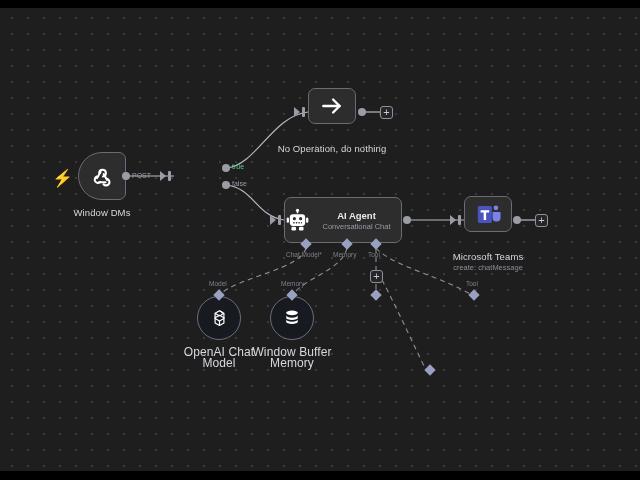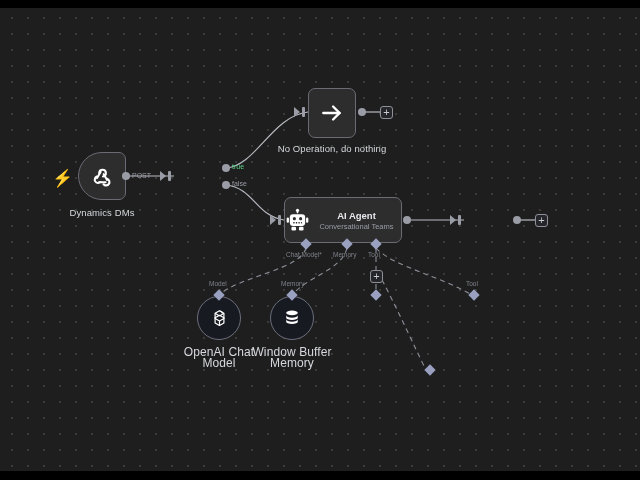--- a/index.html
+++ b/index.html
@@ -44,21 +44,21 @@
     box-sizing: border-box;
     background: #2d2d2d;
     border: 1px solid #6b6b75;
     border-radius: 7px;
     display: flex;
     align-items: center;
     z-index: 5;
   }
   .node.square {
     width: 48px;
-    height: 50px;
+    height: 36px;
     justify-content: center;
   }
   .node.webhook {
     width: 48px;
     height: 48px;
     justify-content: center;
     border-radius: 24px 7px 7px 24px;
   }
   .node.wide {
     width: 118px;
@@ -243,21 +243,21 @@
     <svg class="icon" width="26" height="26" viewBox="0 0 24 24">
       <g fill="none" stroke="#ffffff" stroke-width="1.9" stroke-linecap="round">
         <path d="M9.4 9.2 A3.1 3.1 0 1 1 12.9 12.4"></path>
         <path d="M7.4 13.9 l3.3 -5.6"></path>
         <path d="M7.1 12.5 A3.1 3.1 0 1 0 10.5 17.6"></path>
         <path d="M9.2 17.7 h6.1"></path>
         <path d="M13.4 19.6 A3.1 3.1 0 1 0 16.6 14.6"></path>
         <path d="M16.7 15.6 l-3.1 -5.3"></path>
       </g>
     </svg>
-    <div class="node-title">Dynamics DMs</div>
+    <div class="node-title">Window DMs</div>
   </div>
   <div class="port" style="left:122px; top:164px;"></div>
   <div class="port-label" style="left:132px; top:164px;">POST</div>
 
   <div class="in-bar" style="left:168px; top:163px;"></div>
   <div class="in-arrow" style="left:160px; top:163px;"></div>
   <div class="port" style="left:222px; top:156px;"></div>
   <div class="port-label green" style="left:232px; top:155px;">true</div>
   <div class="port" style="left:222px; top:173px;"></div>
   <div class="port-label" style="left:232px; top:172px;">false</div>
@@ -293,38 +293,49 @@
         <circle cx="9" cy="10.2" r="1.5"></circle>
         <circle cx="15" cy="10.2" r="1.5"></circle>
         <rect x="7.8" y="13.4" width="1.5" height="1.5" rx="0.4"></rect>
         <rect x="10.3" y="13.4" width="1.5" height="1.5" rx="0.4"></rect>
         <rect x="12.8" y="13.4" width="1.5" height="1.5" rx="0.4"></rect>
         <rect x="15.3" y="13.4" width="1.1" height="1.5" rx="0.4"></rect>
       </g>
     </svg>
     <div class="agent-text">
       <div class="agent-name">AI Agent</div>
-      <div class="agent-sub">Conversational Teams</div>
+      <div class="agent-sub">Conversational Chat</div>
     </div>
   </div>
   <div class="port" style="left:403px; top:208px;"></div>
 
   <div class="diamond" style="left:302px; top:232px;"></div>
   <div class="conn-label" style="left:286px; top:243px;">Chat Model*</div>
 
   <div class="diamond" style="left:343px; top:232px;"></div>
   <div class="conn-label" style="left:333px; top:243px;">Memory</div>
 
   <div class="diamond" style="left:372px; top:232px;"></div>
   <div class="conn-label" style="left:368px; top:243px;">Tool</div>
 
   <div class="plus-btn" style="left:370px; top:262px;">+</div>
 
   <div class="in-bar" style="left:458px; top:207px;"></div>
   <div class="in-arrow" style="left:450px; top:207px;"></div>
+  <div class="node square" style="left:464px; top:188px;">
+    <svg class="icon" width="27" height="27" viewBox="0 0 24 24">
+      <rect x="2.5" y="4.5" width="12.5" height="15" rx="1.4" fill="#4b53bc"></rect>
+      <path d="M5 8.3 h7.6 v1.9 h-2.7 v6.6 h-2.2 v-6.6 h-2.7 z" fill="#ffffff"></path>
+      <circle cx="18.6" cy="6.1" r="2.1" fill="#7b83eb"></circle>
+      <path d="M15.6 9.8 h6.2 a0.9 0.9 0 0 1 0.9 0.9 v4.4
+               a3.1 3.1 0 0 1 -3.1 3.1 h-0.9 a3.1 3.1 0 0 1 -3.1 -3.1 z" fill="#7b83eb"></path>
+    </svg>
+    <div class="node-title">Microsoft Teams</div>
+    <div class="node-sub">create: chatMessage</div>
+  </div>
   <div class="port" style="left:513px; top:208px;"></div>
   <div class="plus-btn" style="left:535px; top:206px;">+</div>
 
   <div class="conn-label" style="left:209px; top:272px;">Model</div>
   <div class="diamond" style="left:215px; top:283px;"></div>
   <div class="subnode" style="left:197px; top:288px;">
     <svg class="icon" width="23" height="23" viewBox="0 0 24 24">
       <g fill="none" stroke="#ffffff" stroke-width="1.25" stroke-linejoin="round">
         <path d="M12 4.2 a3.2 3.2 0 0 1 3.1 2.4"></path>
         <path d="M12 3.9 l4.6 2.7 v5.3 l-4.6 2.7 -4.6 -2.7 v-5.3 z"></path>

